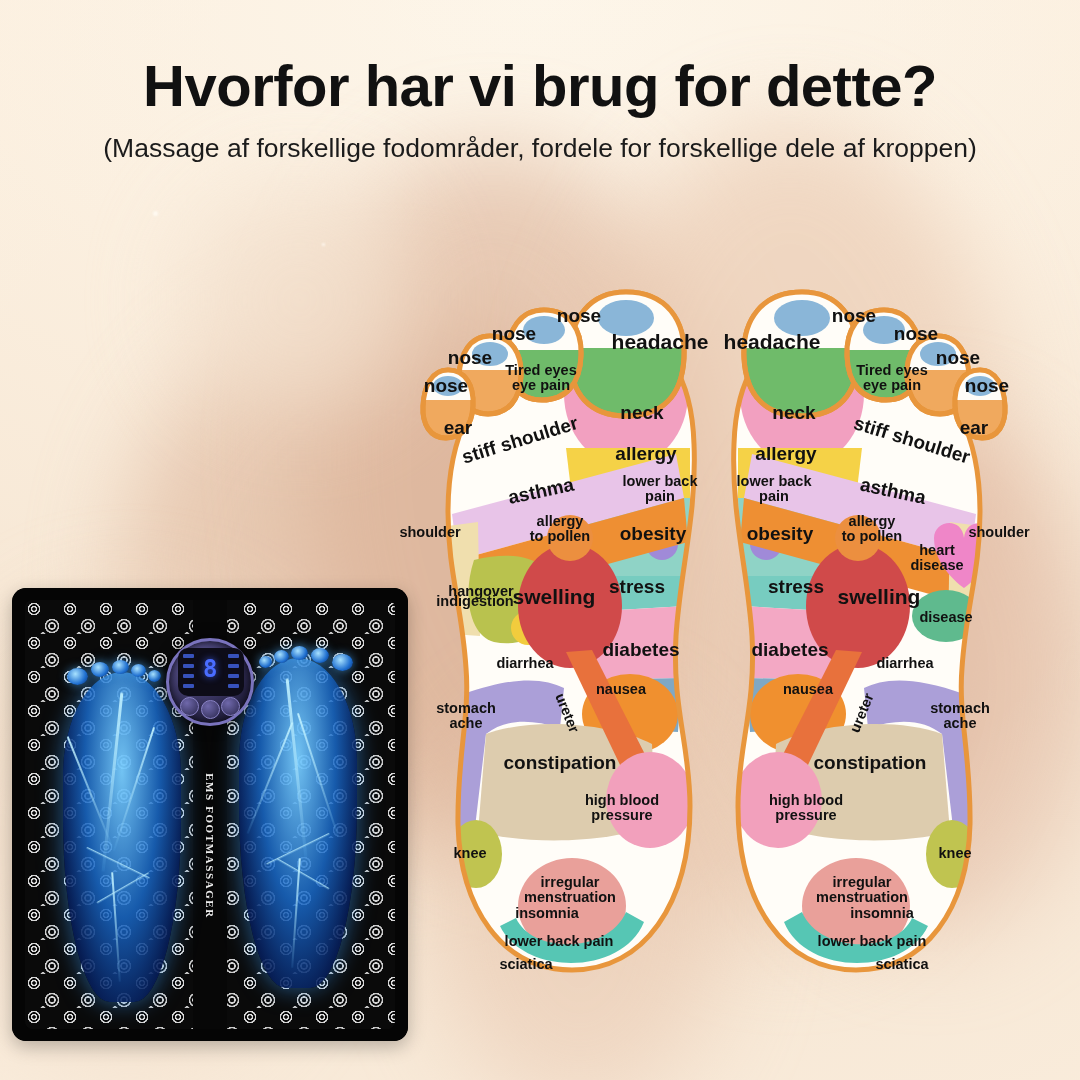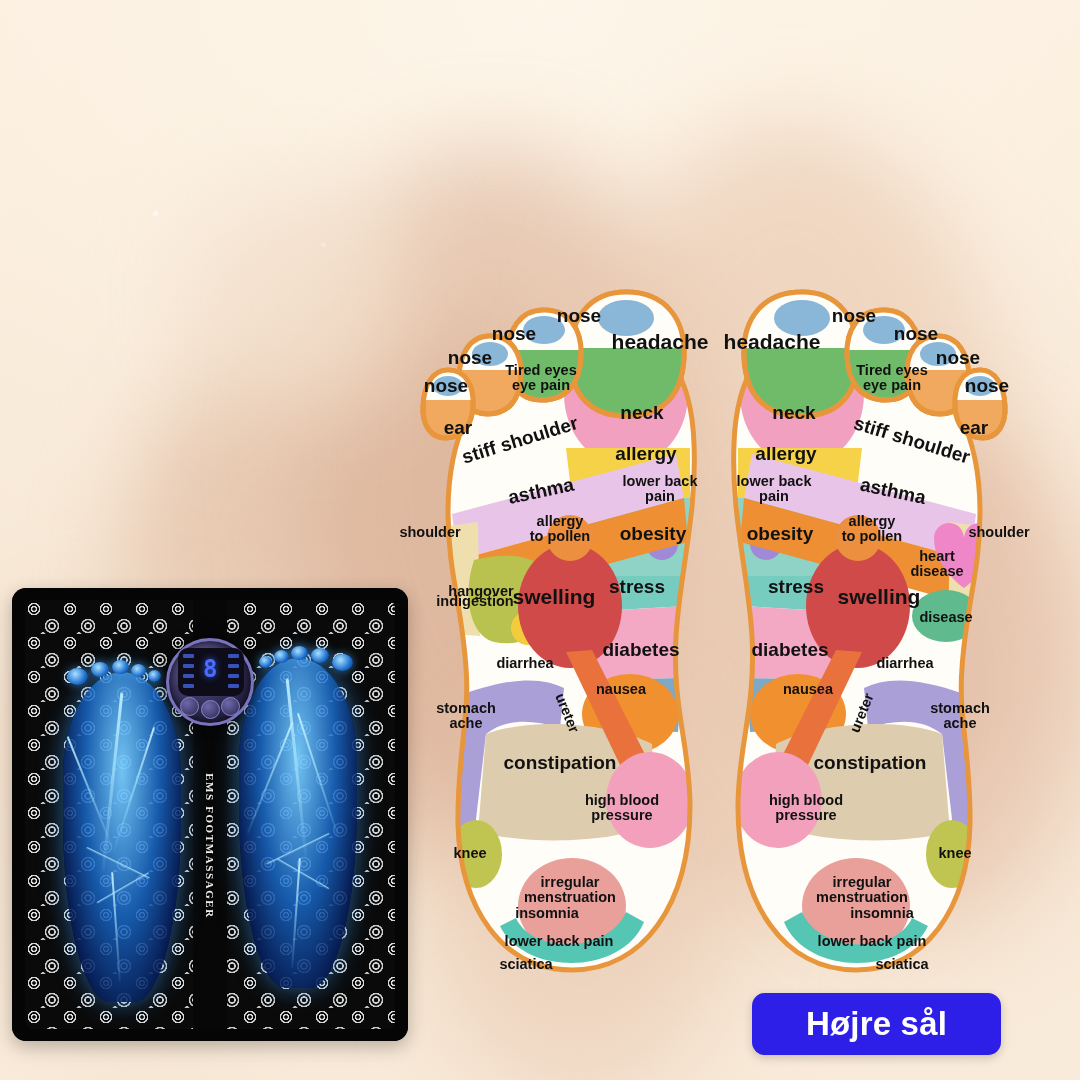--- a/index.html
+++ b/index.html
@@ -164,20 +164,24 @@
       <div class="blob b3"></div>
     <div class="blob b4"></div>
       <div class="blob b5"></div>
       <div class="blob b6"></div>
     <div class="blob b7"></div>
     <div class="vig"></div>
     <div class="speck" style="left:153px; top:211px;"></div>
     <div class="speck" style="left:322px; top:243px; width:3px;height:3px;"></div>
   </div>
 
+  <div class="head-wrap">
+    <div class="title">Hvorfor har vi brug for dette?</div>
+    <div class="subtitle">(Massage af forskellige fodområder, fordele for forskellige dele af kroppen)</div>
+  </div>
 
   <div id="product">
     <div class="mat-body"></div>
     <div class="mat-inner">
       <div class="swirls"></div>
       <div class="mat-center-strip"></div>
 
       <div class="foot-print fp-left">
         <div class="bolt" style="left:48px;top:20px;width:3px;height:180px;transform:rotate(6deg);"></div>
         <div class="bolt" style="left:26px;top:60px;width:2px;height:120px;transform:rotate(-22deg);"></div>
@@ -474,21 +478,21 @@
           <div class="lbl md" style="left: 250px; top: 152px;">ear</div>
           <div class="lbl md" style="left: 62px; top: 178px;">allergy</div>
           <div class="lbl md" style="left: 188px; top: 164px; transform: translate(-50%, -50%) rotate(17deg);">stiff shoulder</div>
           <div class="lbl sm" style="left: 50px; top: 213px;">lower back
 pain</div>
           <div class="lbl md" style="left: 169px; top: 215px; transform: translate(-50%, -50%) rotate(12deg);">asthma</div>
           <div class="lbl md" style="left: 56px; top: 258px;">obesity</div>
           <div class="lbl sm" style="left: 148px; top: 253px;">allergy
 to pollen</div>
           <div class="lbl sm" style="left: 275px; top: 256px;">shoulder</div>
-          <div class="lbl sm" style="left: 213px; top: 288px;">heart
+          <div class="lbl sm" style="left: 213px; top: 282px;">heart
 disease</div>
           <div class="lbl md" style="left: 72px; top: 311px;">stress</div>
           <div class="lbl lg" style="left: 155px; top: 321px;">swelling</div>
           <div class="lbl sm" style="left: 222px; top: 341px;">disease</div>
           <div class="lbl md" style="left: 66px; top: 374px;">diabetes</div>
           <div class="lbl sm" style="left: 181px; top: 387px;">diarrhea</div>
           <div class="lbl sm" style="left: 84px; top: 413px;">nausea</div>
           <div class="lbl sm" style="left: 138px; top: 437px; transform: translate(-50%, -50%) rotate(-68deg);">ureter</div>
           <div class="lbl sm" style="left: 236px; top: 440px;">stomach
 ache</div>
@@ -498,15 +502,14 @@
           <div class="lbl sm" style="left: 231px; top: 577px;">knee</div>
           <div class="lbl sm" style="left: 138px; top: 614px;">irregular
 menstruation</div>
           <div class="lbl sm" style="left: 158px; top: 637px;">insomnia</div>
           <div class="lbl sm" style="left: 148px; top: 665px;">lower back pain</div>
           <div class="lbl sm" style="left: 178px; top: 688px;">sciatica</div>
         </div>
     </div>
   </div>
 
-  <button class="cta" id="cta-right">Højre sål</button>
 
 </div>
 
 </body></html>

